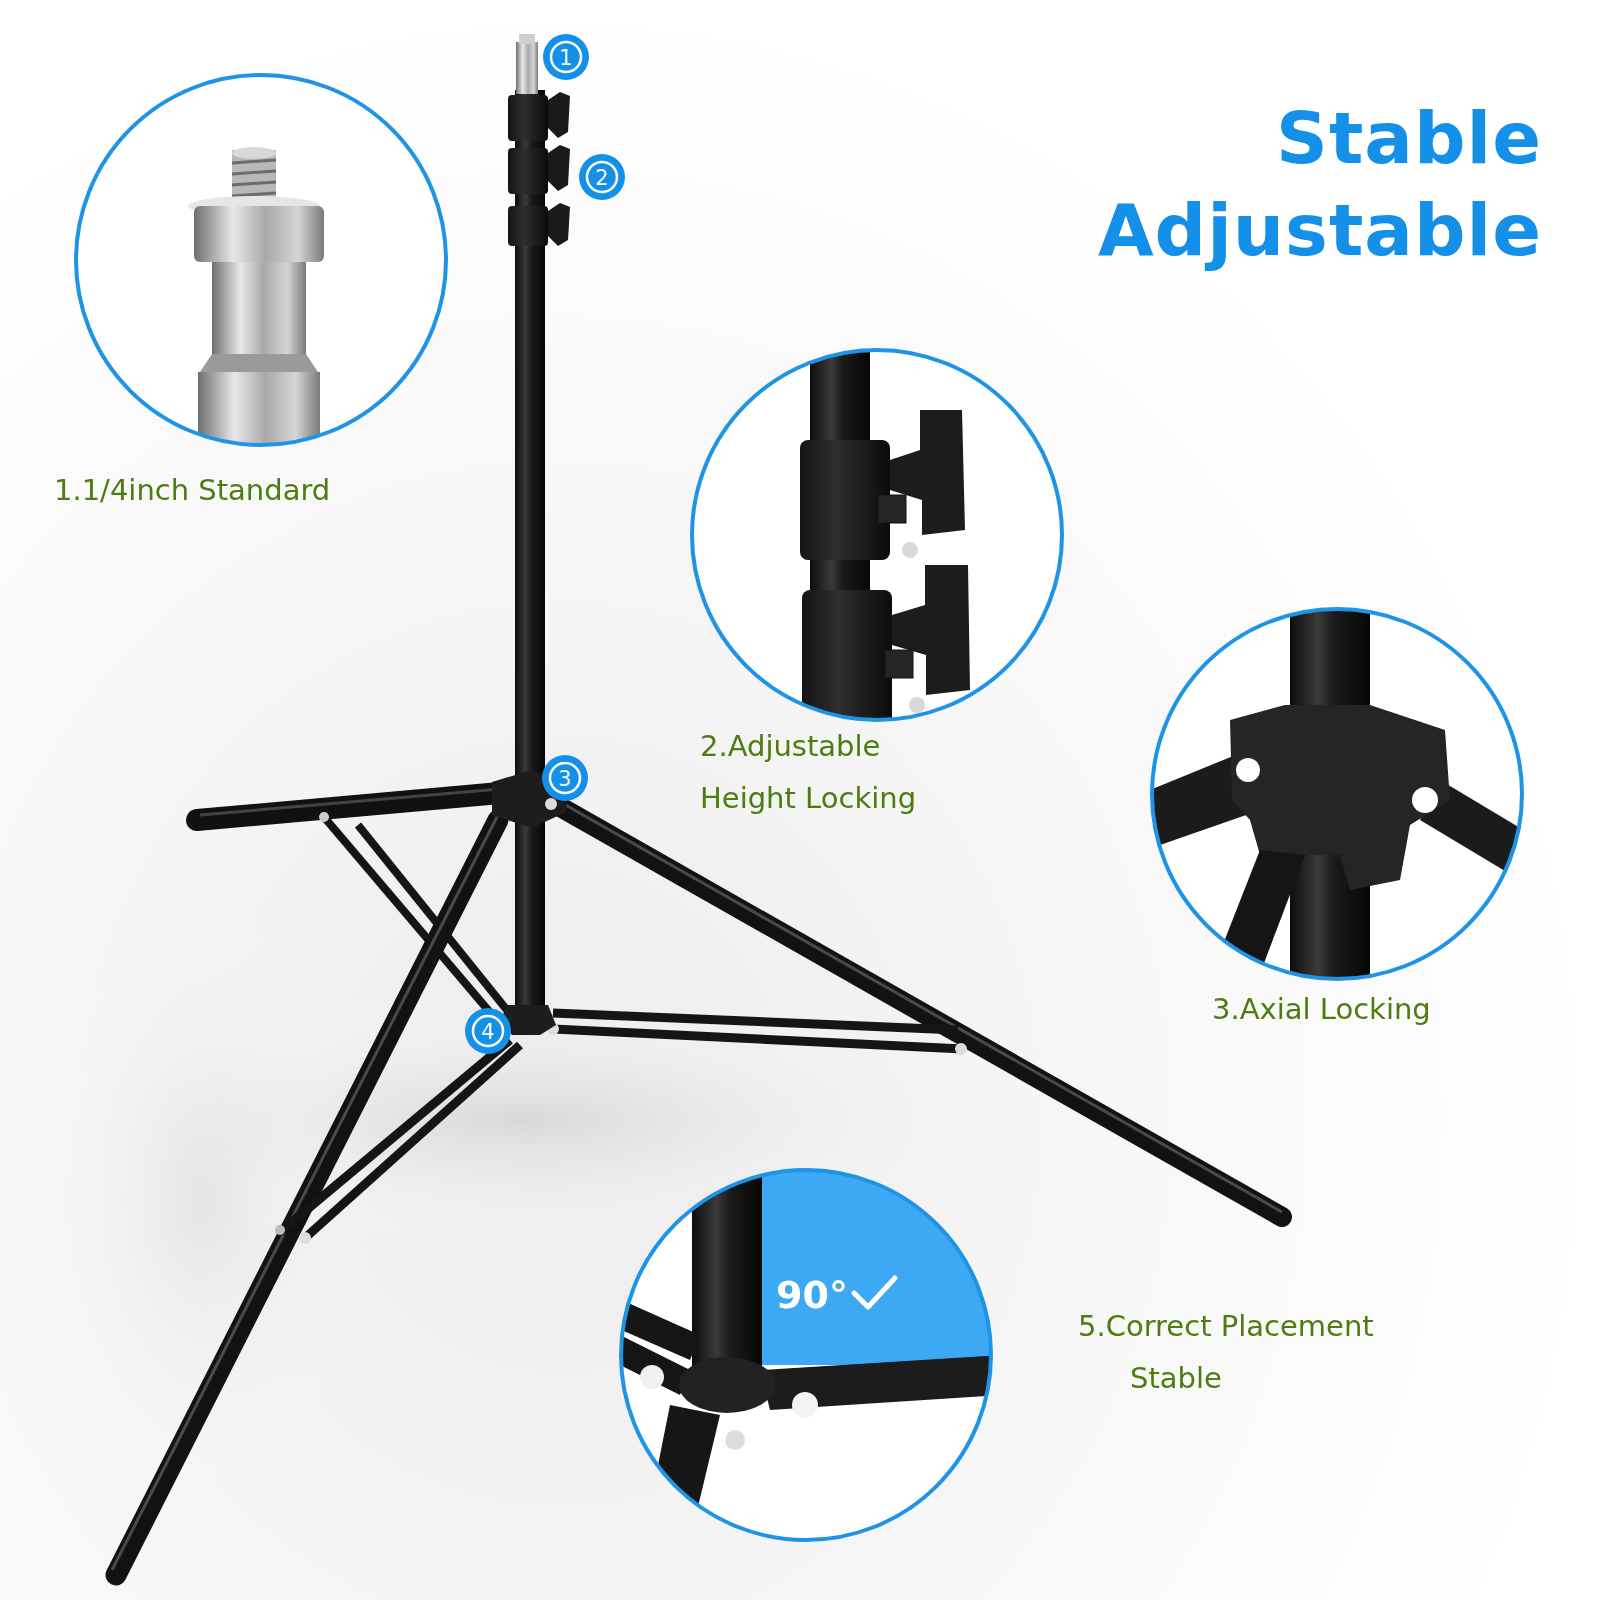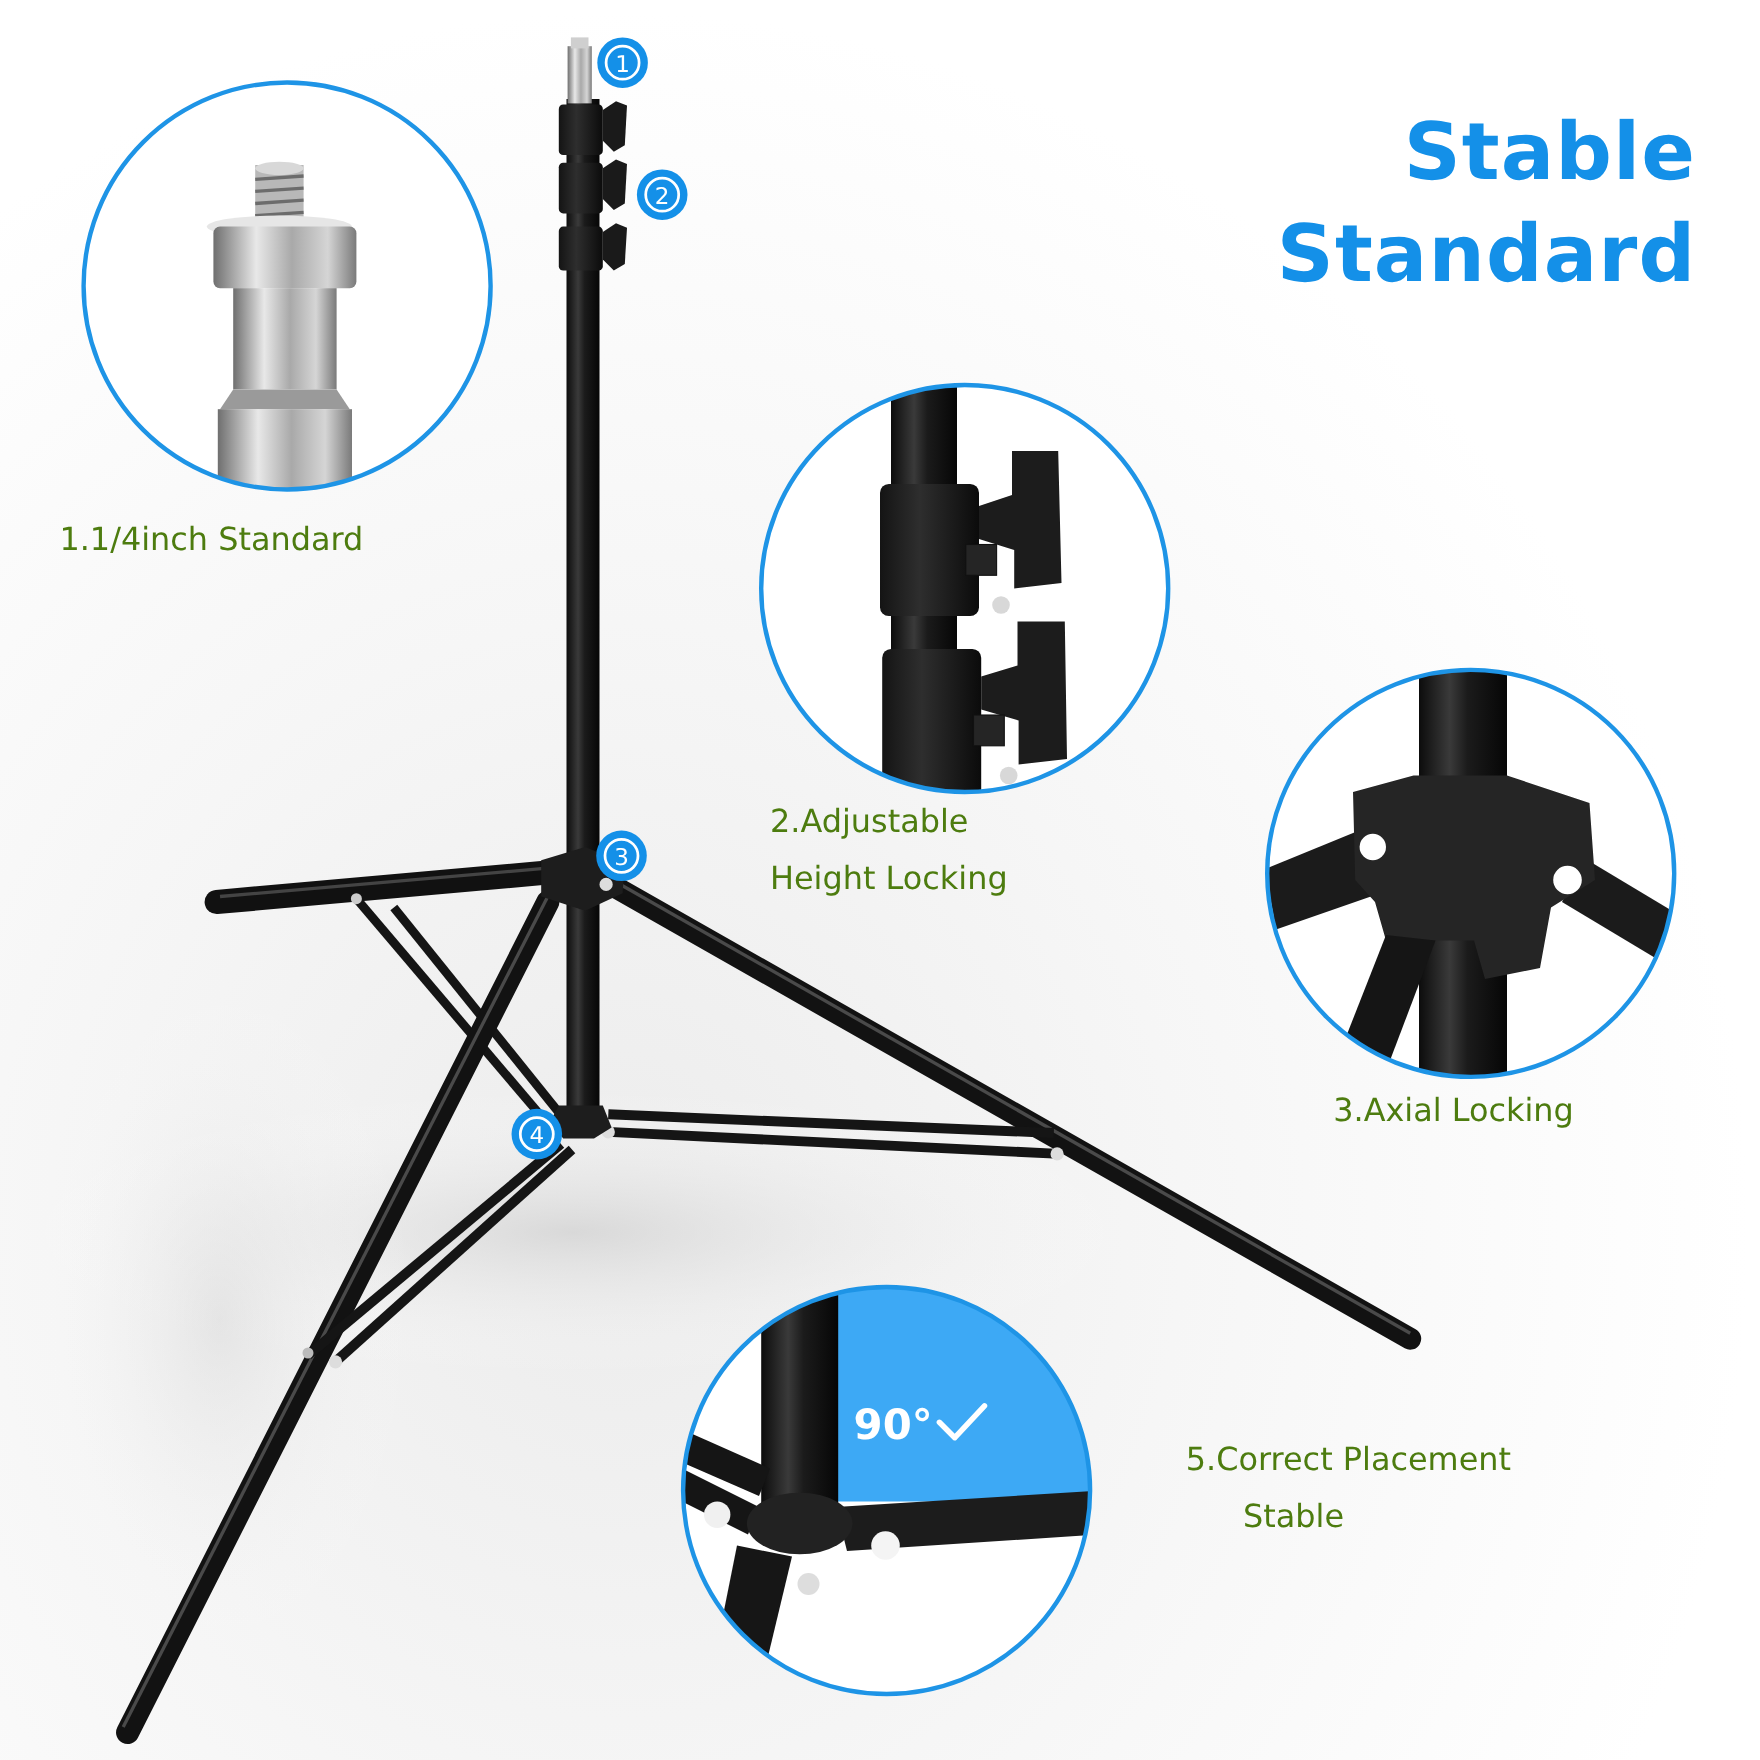--- a/index.html
+++ b/index.html
@@ -205,21 +205,21 @@
   </g>
   <g>
     <circle cx="488" cy="1031" r="23" fill="#1490e8"></circle>
     <circle cx="488" cy="1031" r="15" fill="none" stroke="#fff" stroke-width="2.5"></circle>
     <text x="488" y="1039" font-size="21" fill="#fff" text-anchor="middle">4</text>
   </g>
 </svg>
 
 <div class="title">
   <div>Stable</div>
-  <div>Standard</div>
+  <div>Adjustable</div>
 </div>
 
 <div class="label" id="label-1">
   <span>1.1/4inch Standard</span>
 </div>
 
 <div class="label" id="label-2">
   <span class="l2">2.Adjustable</span>
   <span class="l2">Height Locking</span>
 </div>

